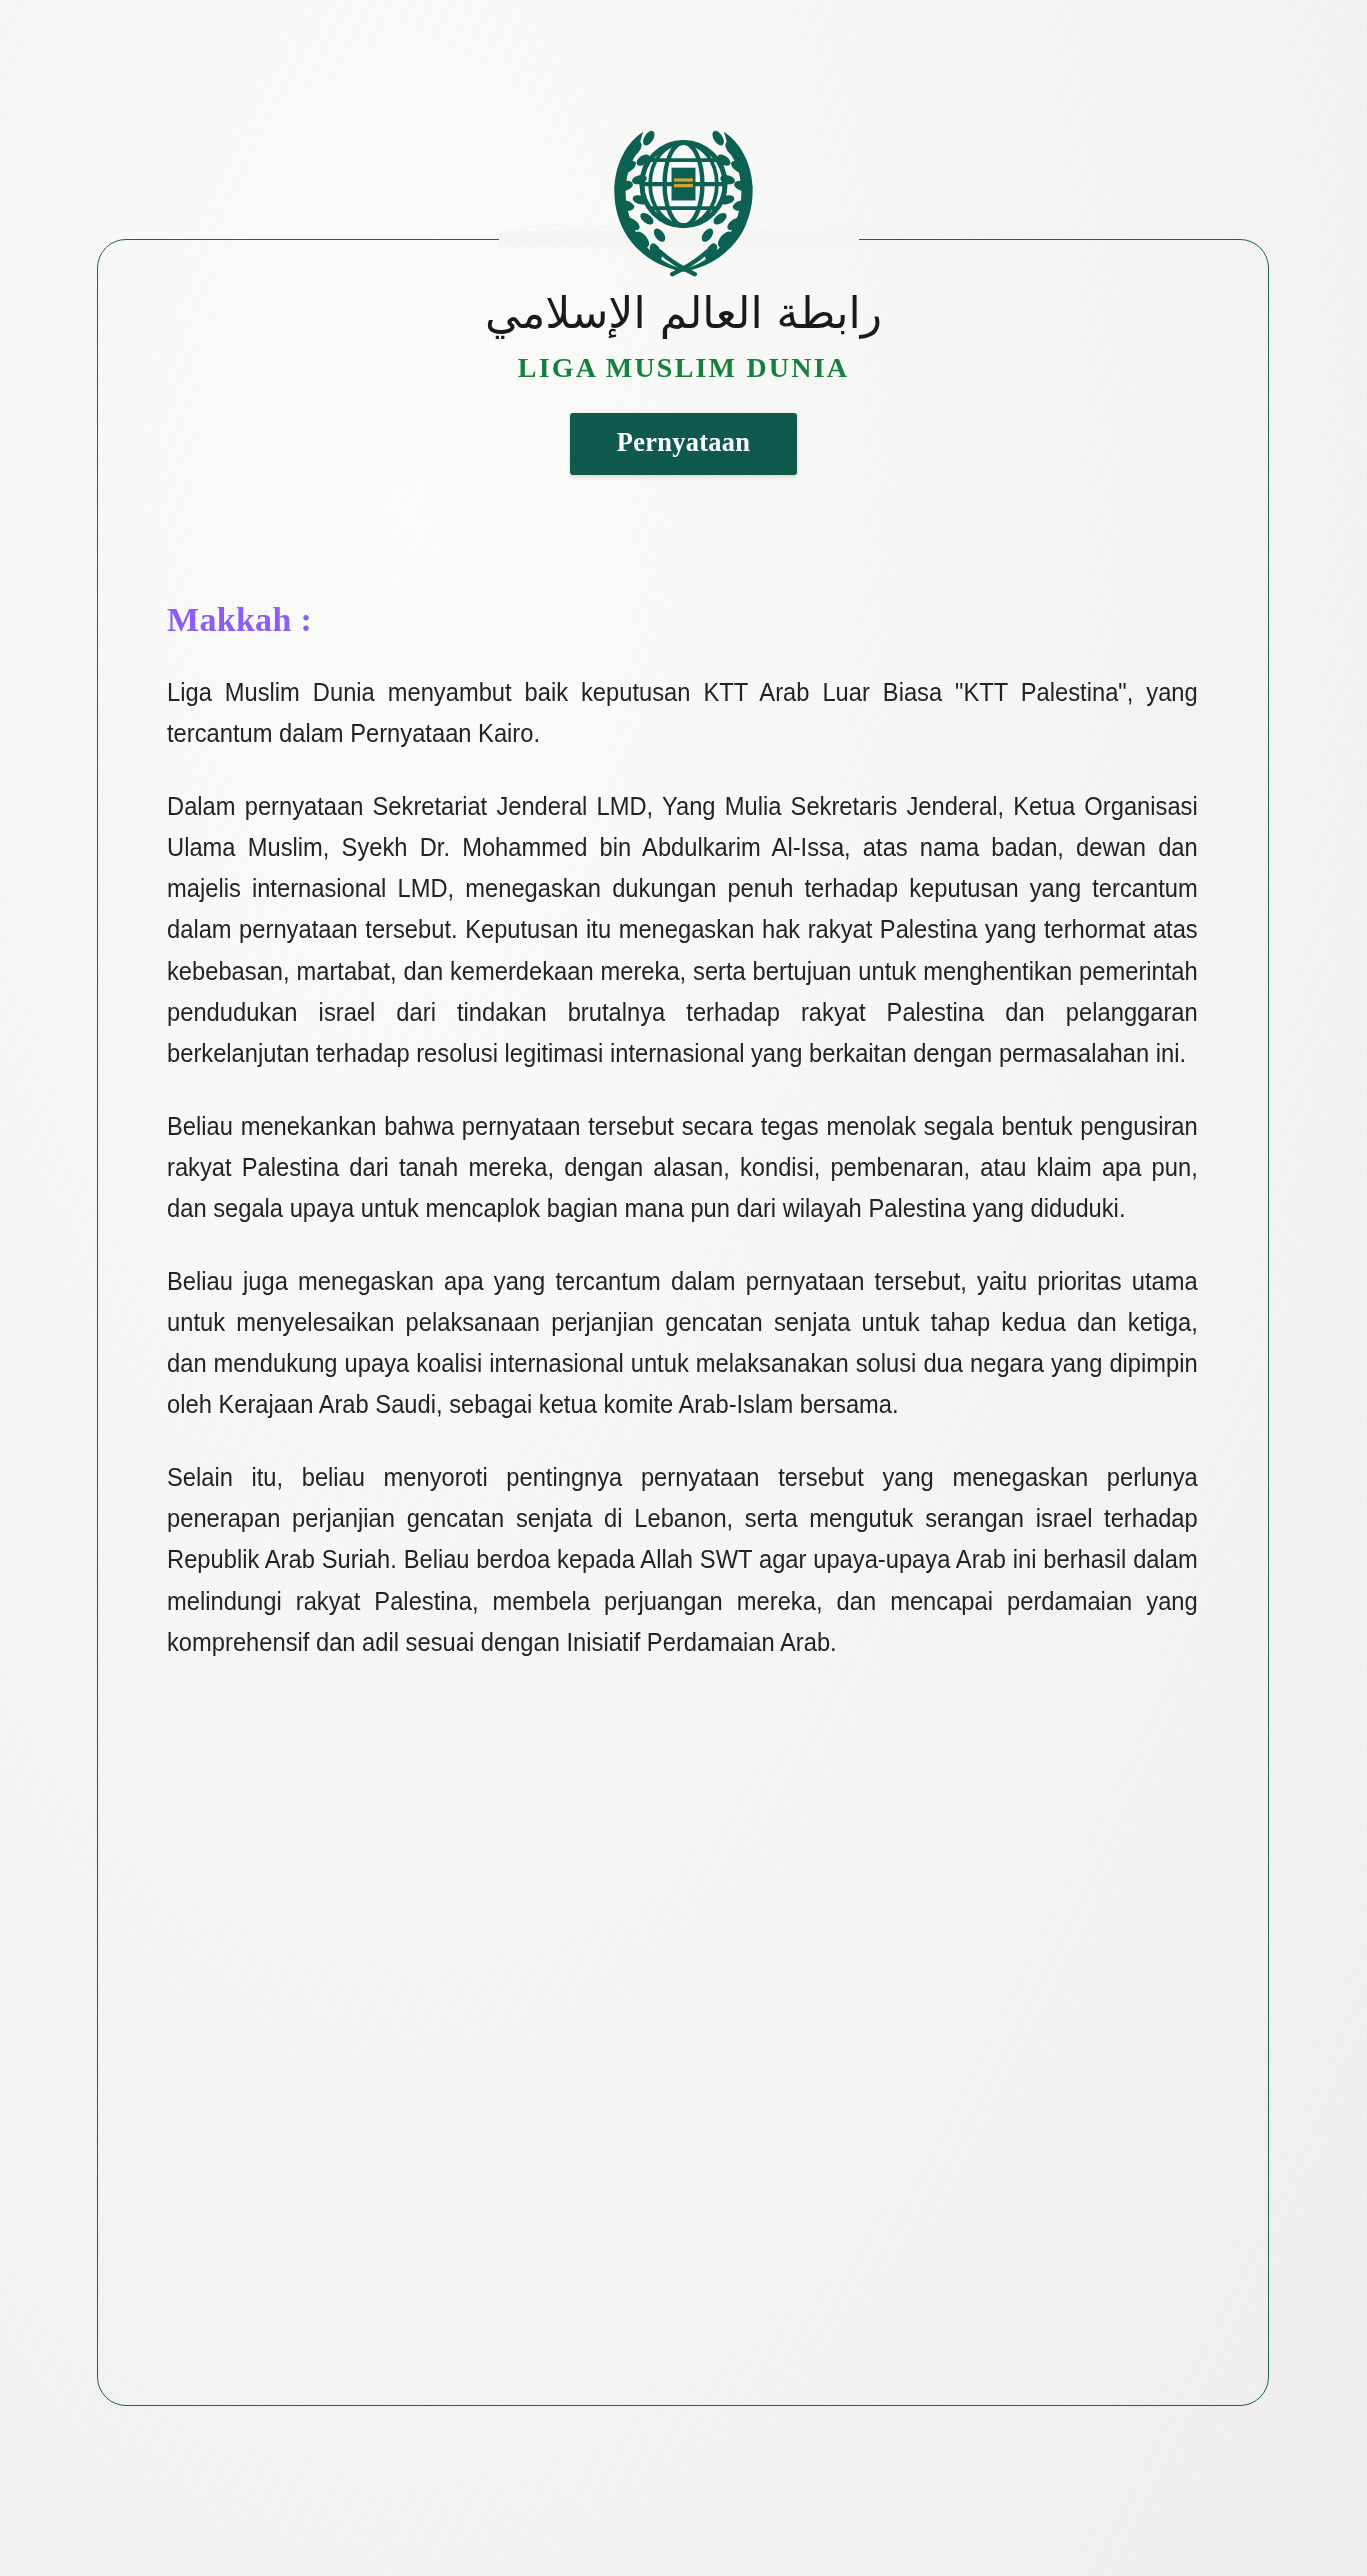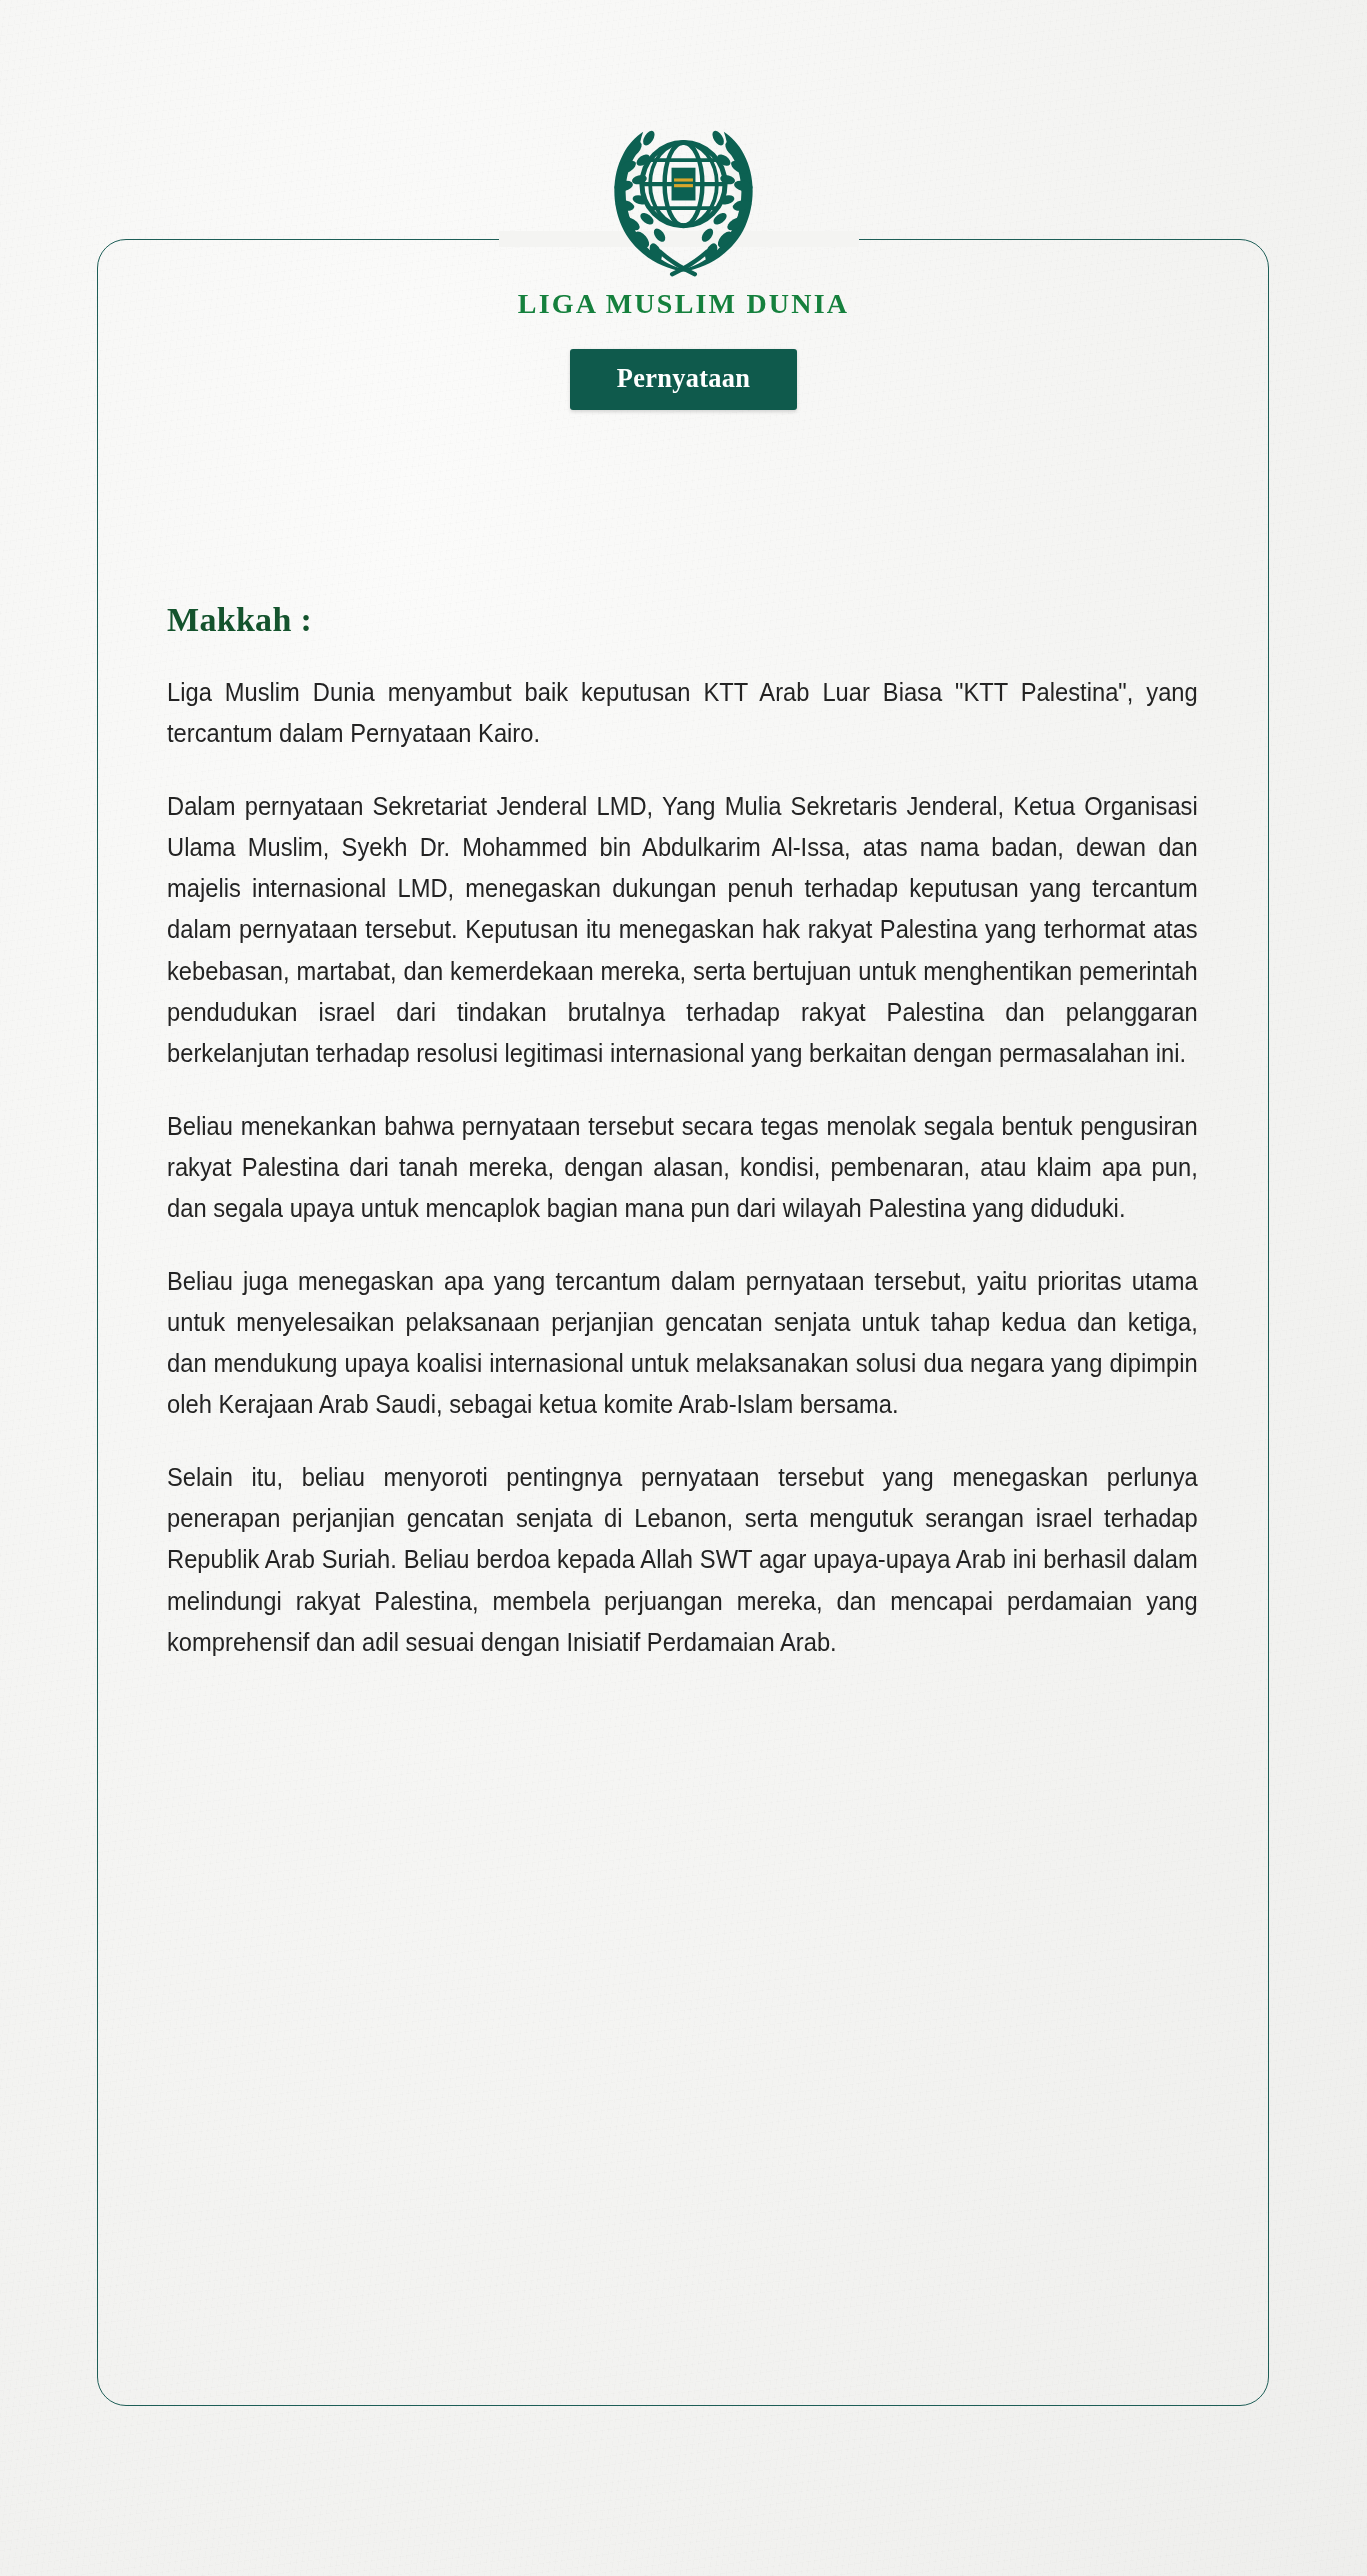--- a/index.html
+++ b/index.html
@@ -84,21 +84,21 @@
   .content{
     position:absolute;
     left:167px; top:601px;
     width:1031px;
   }
 
   .section-heading{
     font-family:"Liberation Serif", serif;
     font-weight:700;
     font-size:34px;
-    color:#14532d;
+    color:#8b5cf6;
     letter-spacing:0.3px;
     margin-bottom:33px;
   }
 
   p.body-para{
     font-family:"Liberation Sans", sans-serif;
     font-size:25.5px;
     line-height:1.62;
     color:#232323;
     text-align:justify;
@@ -177,20 +177,23 @@
       <line x1="84" y1="143" x2="216" y2="143" stroke="#0c6152" stroke-width="7"></line>
       <path d="M96 105 H204" stroke="#0c6152" stroke-width="6" fill="none"></path>
       <path d="M96 181 H204" stroke="#0c6152" stroke-width="6" fill="none"></path>
 
       <rect x="131" y="117" width="38" height="52" fill="#0c6152"></rect>
       <rect x="135" y="134" width="30" height="5" fill="#d8a72c"></rect>
       <rect x="135" y="143" width="30" height="5" fill="#d8a72c"></rect>
     </g>
   </svg>
 
+  <div class="arabic-title">
+    <span class="arabic-text">رابطة العالم الإسلامي</span>
+  </div>
 
   <div class="org-name">LIGA MUSLIM DUNIA</div>
 
   <div class="badge">Pernyataan</div>
 </div>
 
 <div class="content">
   <div class="section-heading">Makkah :</div>
   <p class="body-para">Liga Muslim Dunia menyambut baik keputusan KTT Arab Luar Biasa "KTT Palestina", yang tercantum dalam Pernyataan Kairo.</p>
   <p class="body-para">Dalam pernyataan Sekretariat Jenderal LMD, Yang Mulia Sekretaris Jenderal, Ketua Organisasi Ulama Muslim, Syekh Dr. Mohammed bin Abdulkarim Al-Issa, atas nama badan, dewan dan majelis internasional LMD, menegaskan dukungan penuh terhadap keputusan yang tercantum dalam pernyataan tersebut. Keputusan itu menegaskan hak rakyat Palestina yang terhormat atas kebebasan, martabat, dan kemerdekaan mereka, serta bertujuan untuk menghentikan pemerintah pendudukan israel dari tindakan brutalnya terhadap rakyat Palestina dan pelanggaran berkelanjutan terhadap resolusi legitimasi internasional yang berkaitan dengan permasalahan ini.</p>

